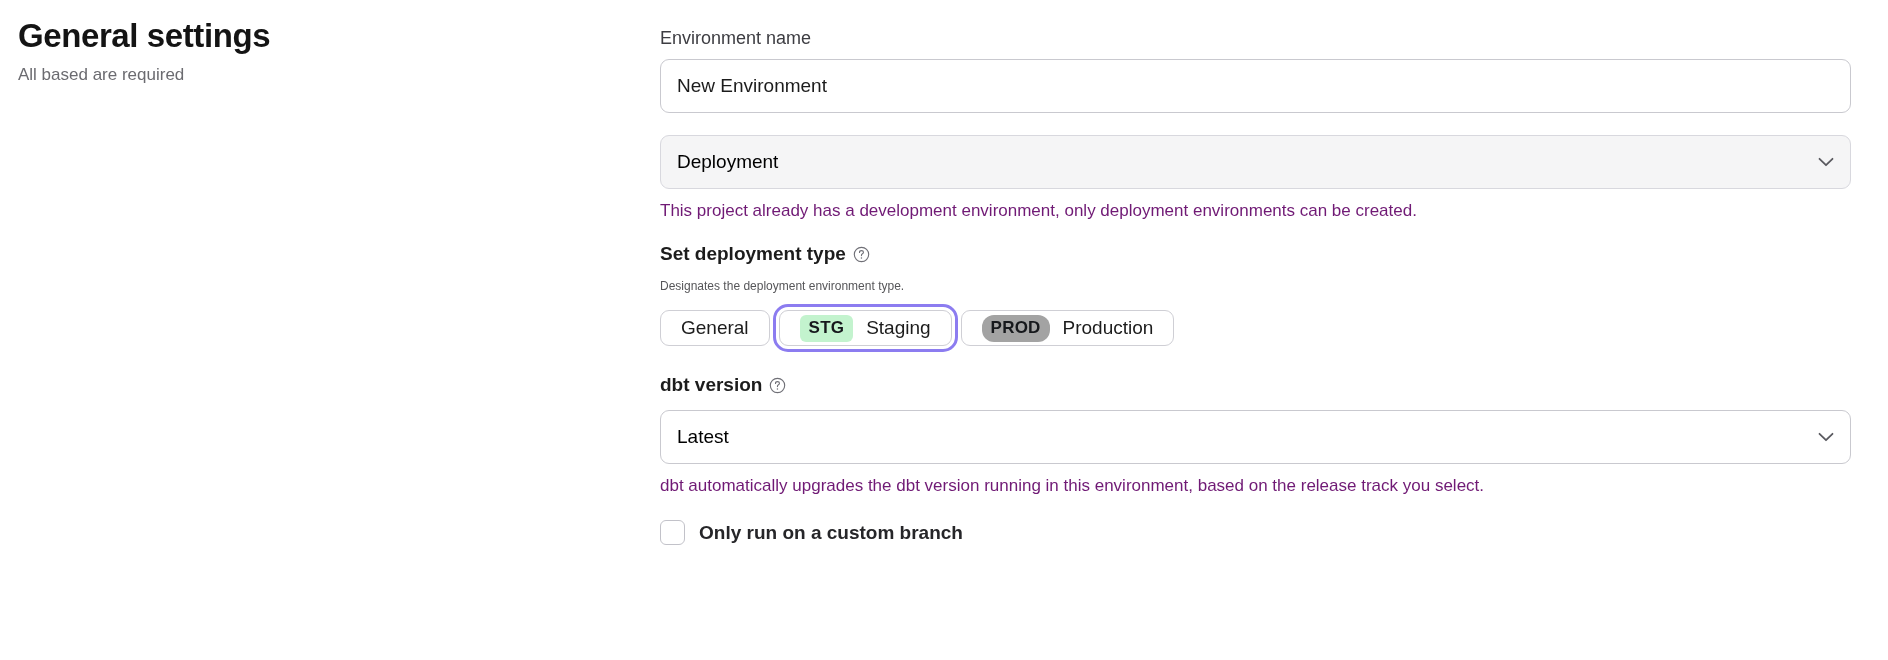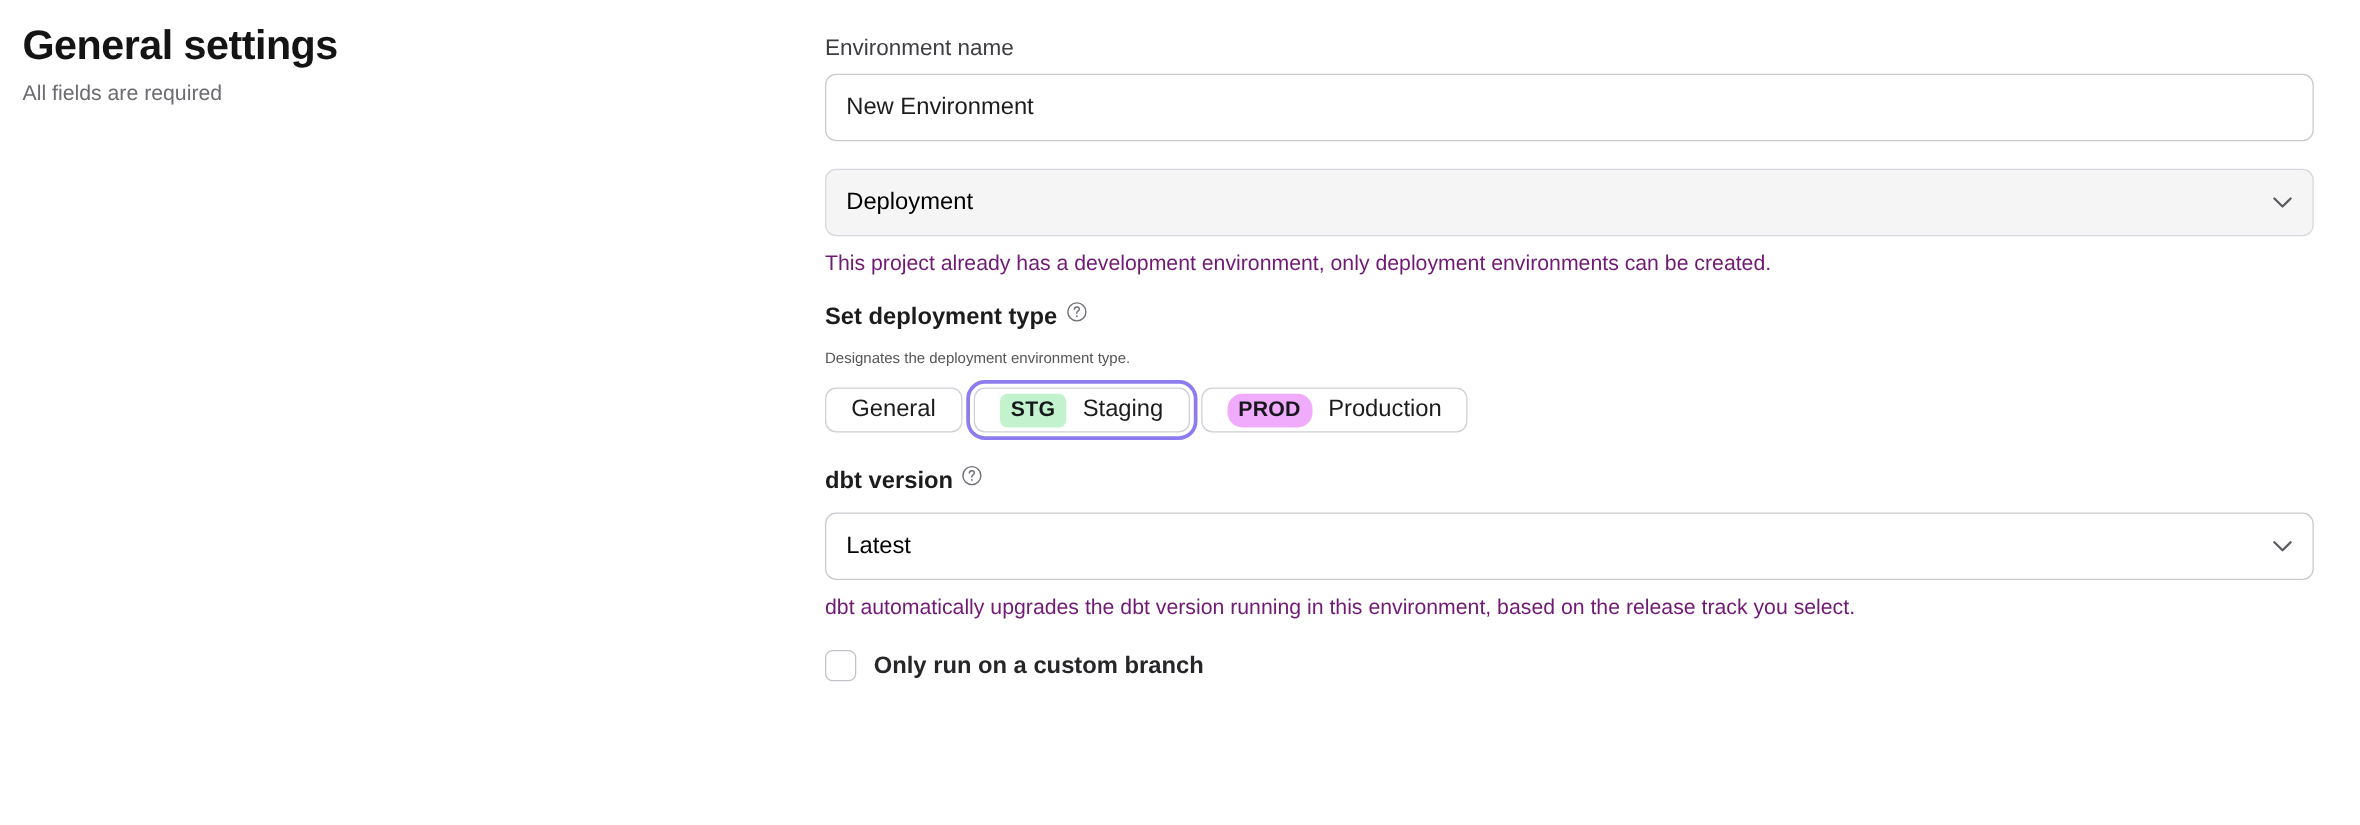--- a/index.html
+++ b/index.html
@@ -116,21 +116,21 @@
   .helper-text {
     font-size: 17px;
     line-height: 24px;
     color: #701a75;
     margin: 10px 0 0 0;
   }
 
   
   .block-title {
     display: flex;
-    align-items: flex-start;
+    align-items: center;
     gap: 7px;
     font-size: 19px;
     line-height: 26px;
     font-weight: 700;
     color: #1c1c1c;
     margin: 0;
   }
   .help-icon {
     display: inline-flex;
     width: 17px;
@@ -179,21 +179,21 @@
     justify-content: center;
     height: 27px;
     padding: 0 9px;
     border-radius: 6px;
     font-size: 17px;
     font-weight: 700;
     letter-spacing: 0.2px;
     color: #16181c;
   }
   .tag-stg { background: #c3f3ce; }
-  .tag-prod { background: #f0abfc; border-radius: 12px; }
+  .tag-prod { background: #a3a3a3; border-radius: 12px; }
 
   
   .checkbox-row {
     display: flex;
     align-items: center;
     gap: 14px;
     margin-top: 22px;
   }
   .checkbox {
     width: 25px;
@@ -216,21 +216,21 @@
   .mt-26 { margin-top: 26px; }
   .mt-18 { margin-top: 18px; }
 </style>
 </head>
 <body>
 
 <div class="page">
 
   <div class="left-col">
     <h1 class="page-title">General settings</h1>
-    <p class="page-subtitle">All fields are required</p>
+    <p class="page-subtitle">All based are required</p>
   </div>
 
   <div class="form-col">
 
     <div class="field">
       <label class="field-label">Environment name</label>
       <input class="text-input" type="text" value="New Environment" style="">
     </div>
 
     <div class="field mt-22">

